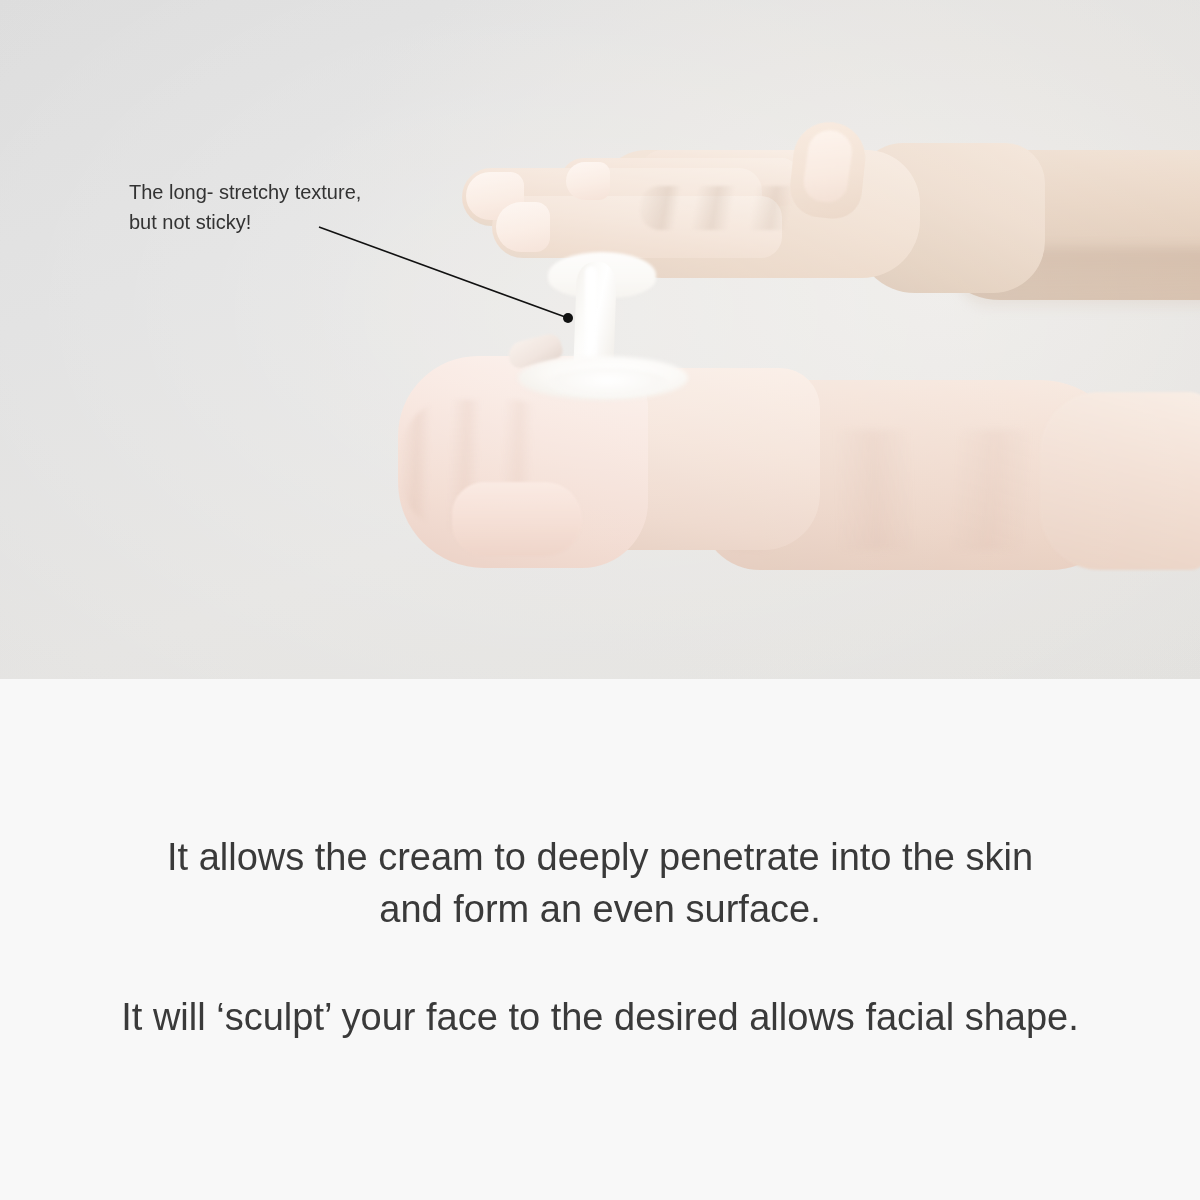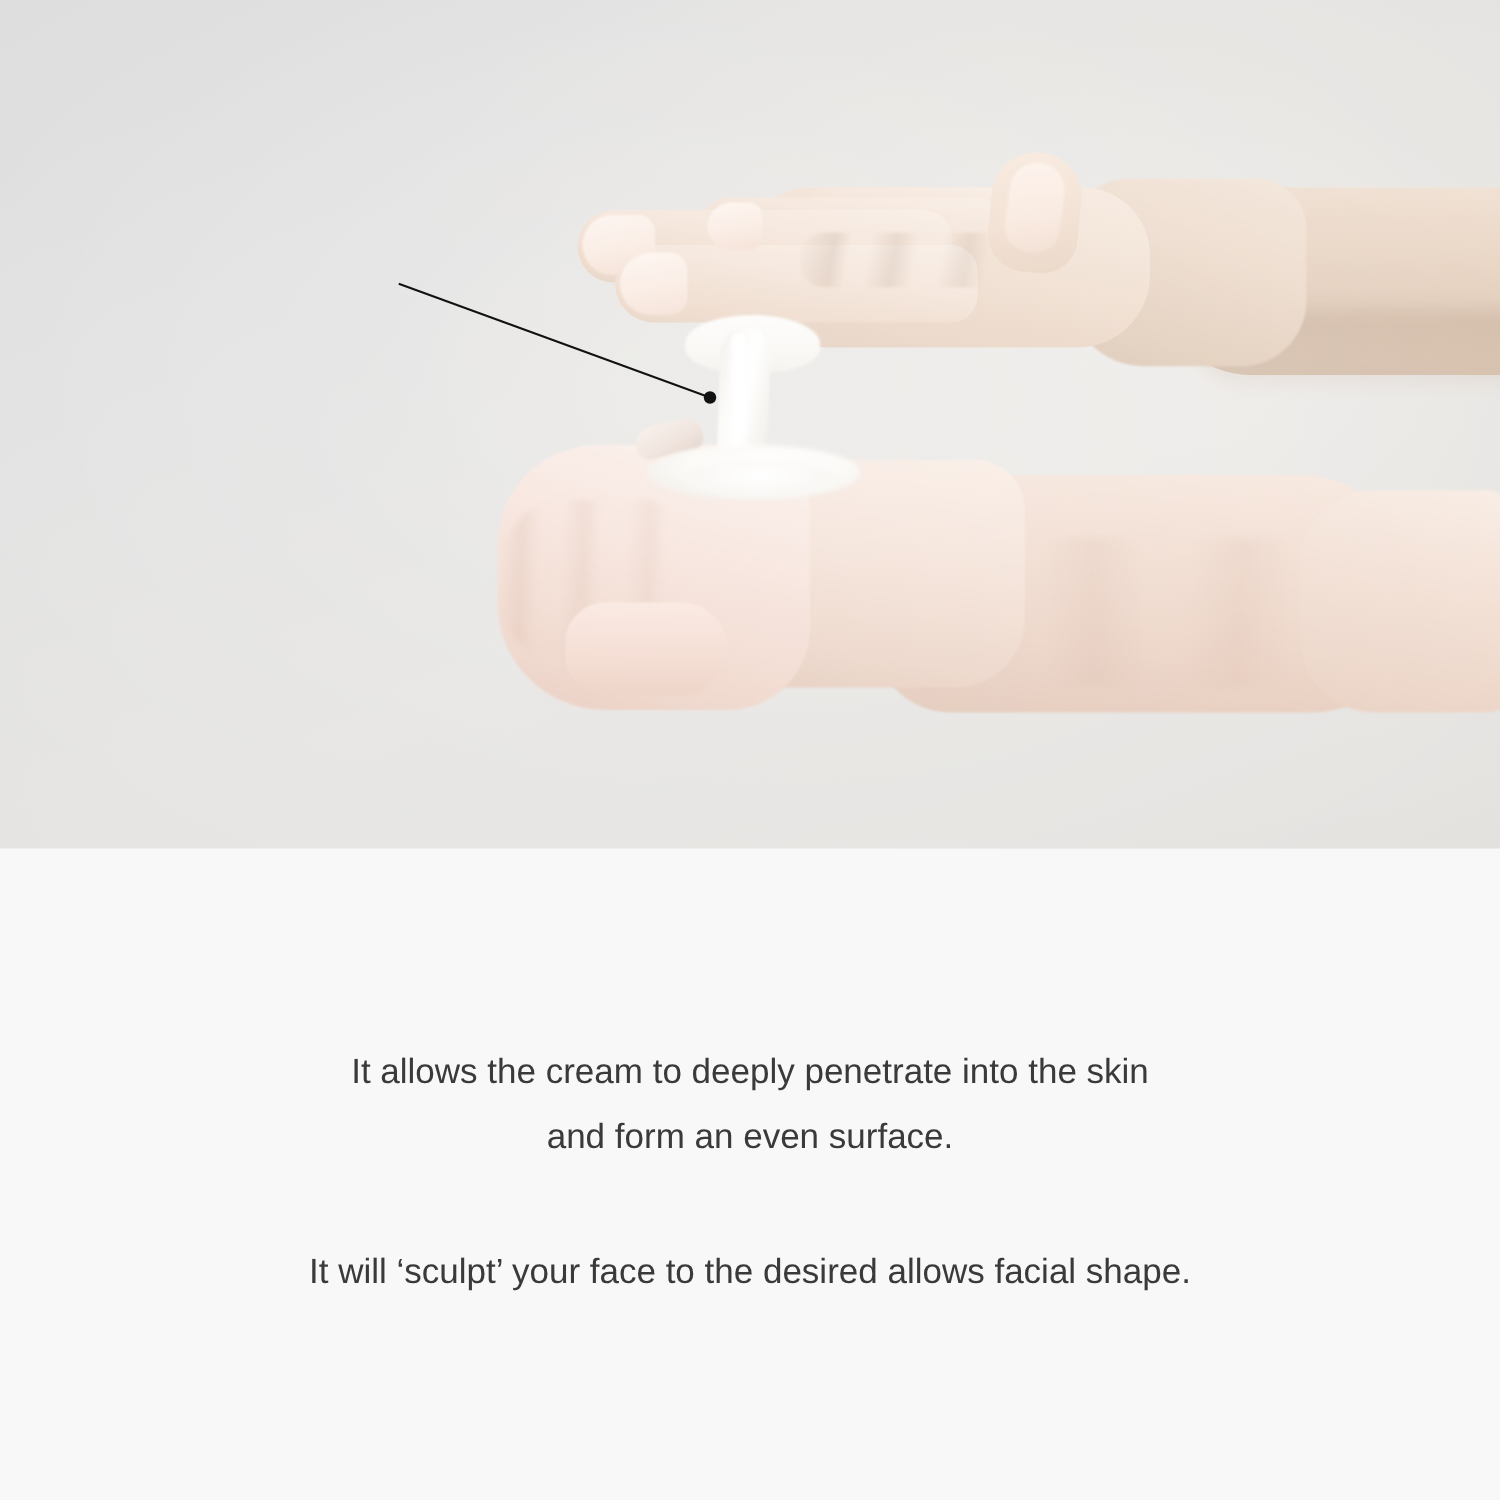--- a/index.html
+++ b/index.html
@@ -316,21 +316,21 @@
     position: absolute;
     left: 0;
     top: 0;
     width: 1200px;
     text-align: center;
   }
   .para {
     margin: 0;
     color: #3a3a3a;
     font-family: "Liberation Sans", sans-serif;
-    font-size: 28px;
+    font-size: 38px;
     line-height: 52px;
     font-weight: 400;
     white-space: pre-line;
   }
   .para-1 { position: absolute; top: 152px; left: 0; width: 1200px; }
   .para-2 { position: absolute; top: 312px; left: 0; width: 1200px; }
 </style>
 </head>
 <body>
 
@@ -368,20 +368,22 @@
     <div class="cream-pool"></div>
     <div class="cream-pool2"></div>
 
     <div class="photo-vignette"></div>
 
     <svg class="leader-svg" viewBox="0 0 1200 679">
       <line id="leader-line" x1="319" y1="227" x2="568" y2="318" stroke="#111111" stroke-width="1.6"></line>
       <circle id="leader-dot" cx="568" cy="318" r="5" fill="#111111"></circle>
     </svg>
 
+    <div class="annotation-text" style="color: rgb(51, 51, 51);">The long- stretchy texture,
+but not sticky!</div>
   </div>
 
   <div class="text-panel" style="background: rgb(248, 248, 248);">
     <div class="copy-block">
       <p class="para para-1" style="color: rgb(58, 58, 58);">It allows the cream to deeply penetrate into the skin
 and form an even surface.</p>
       <p class="para para-2" style="color: rgb(58, 58, 58);">It will ‘sculpt’ your face to the desired allows facial shape.</p>
     </div>
   </div>
 

